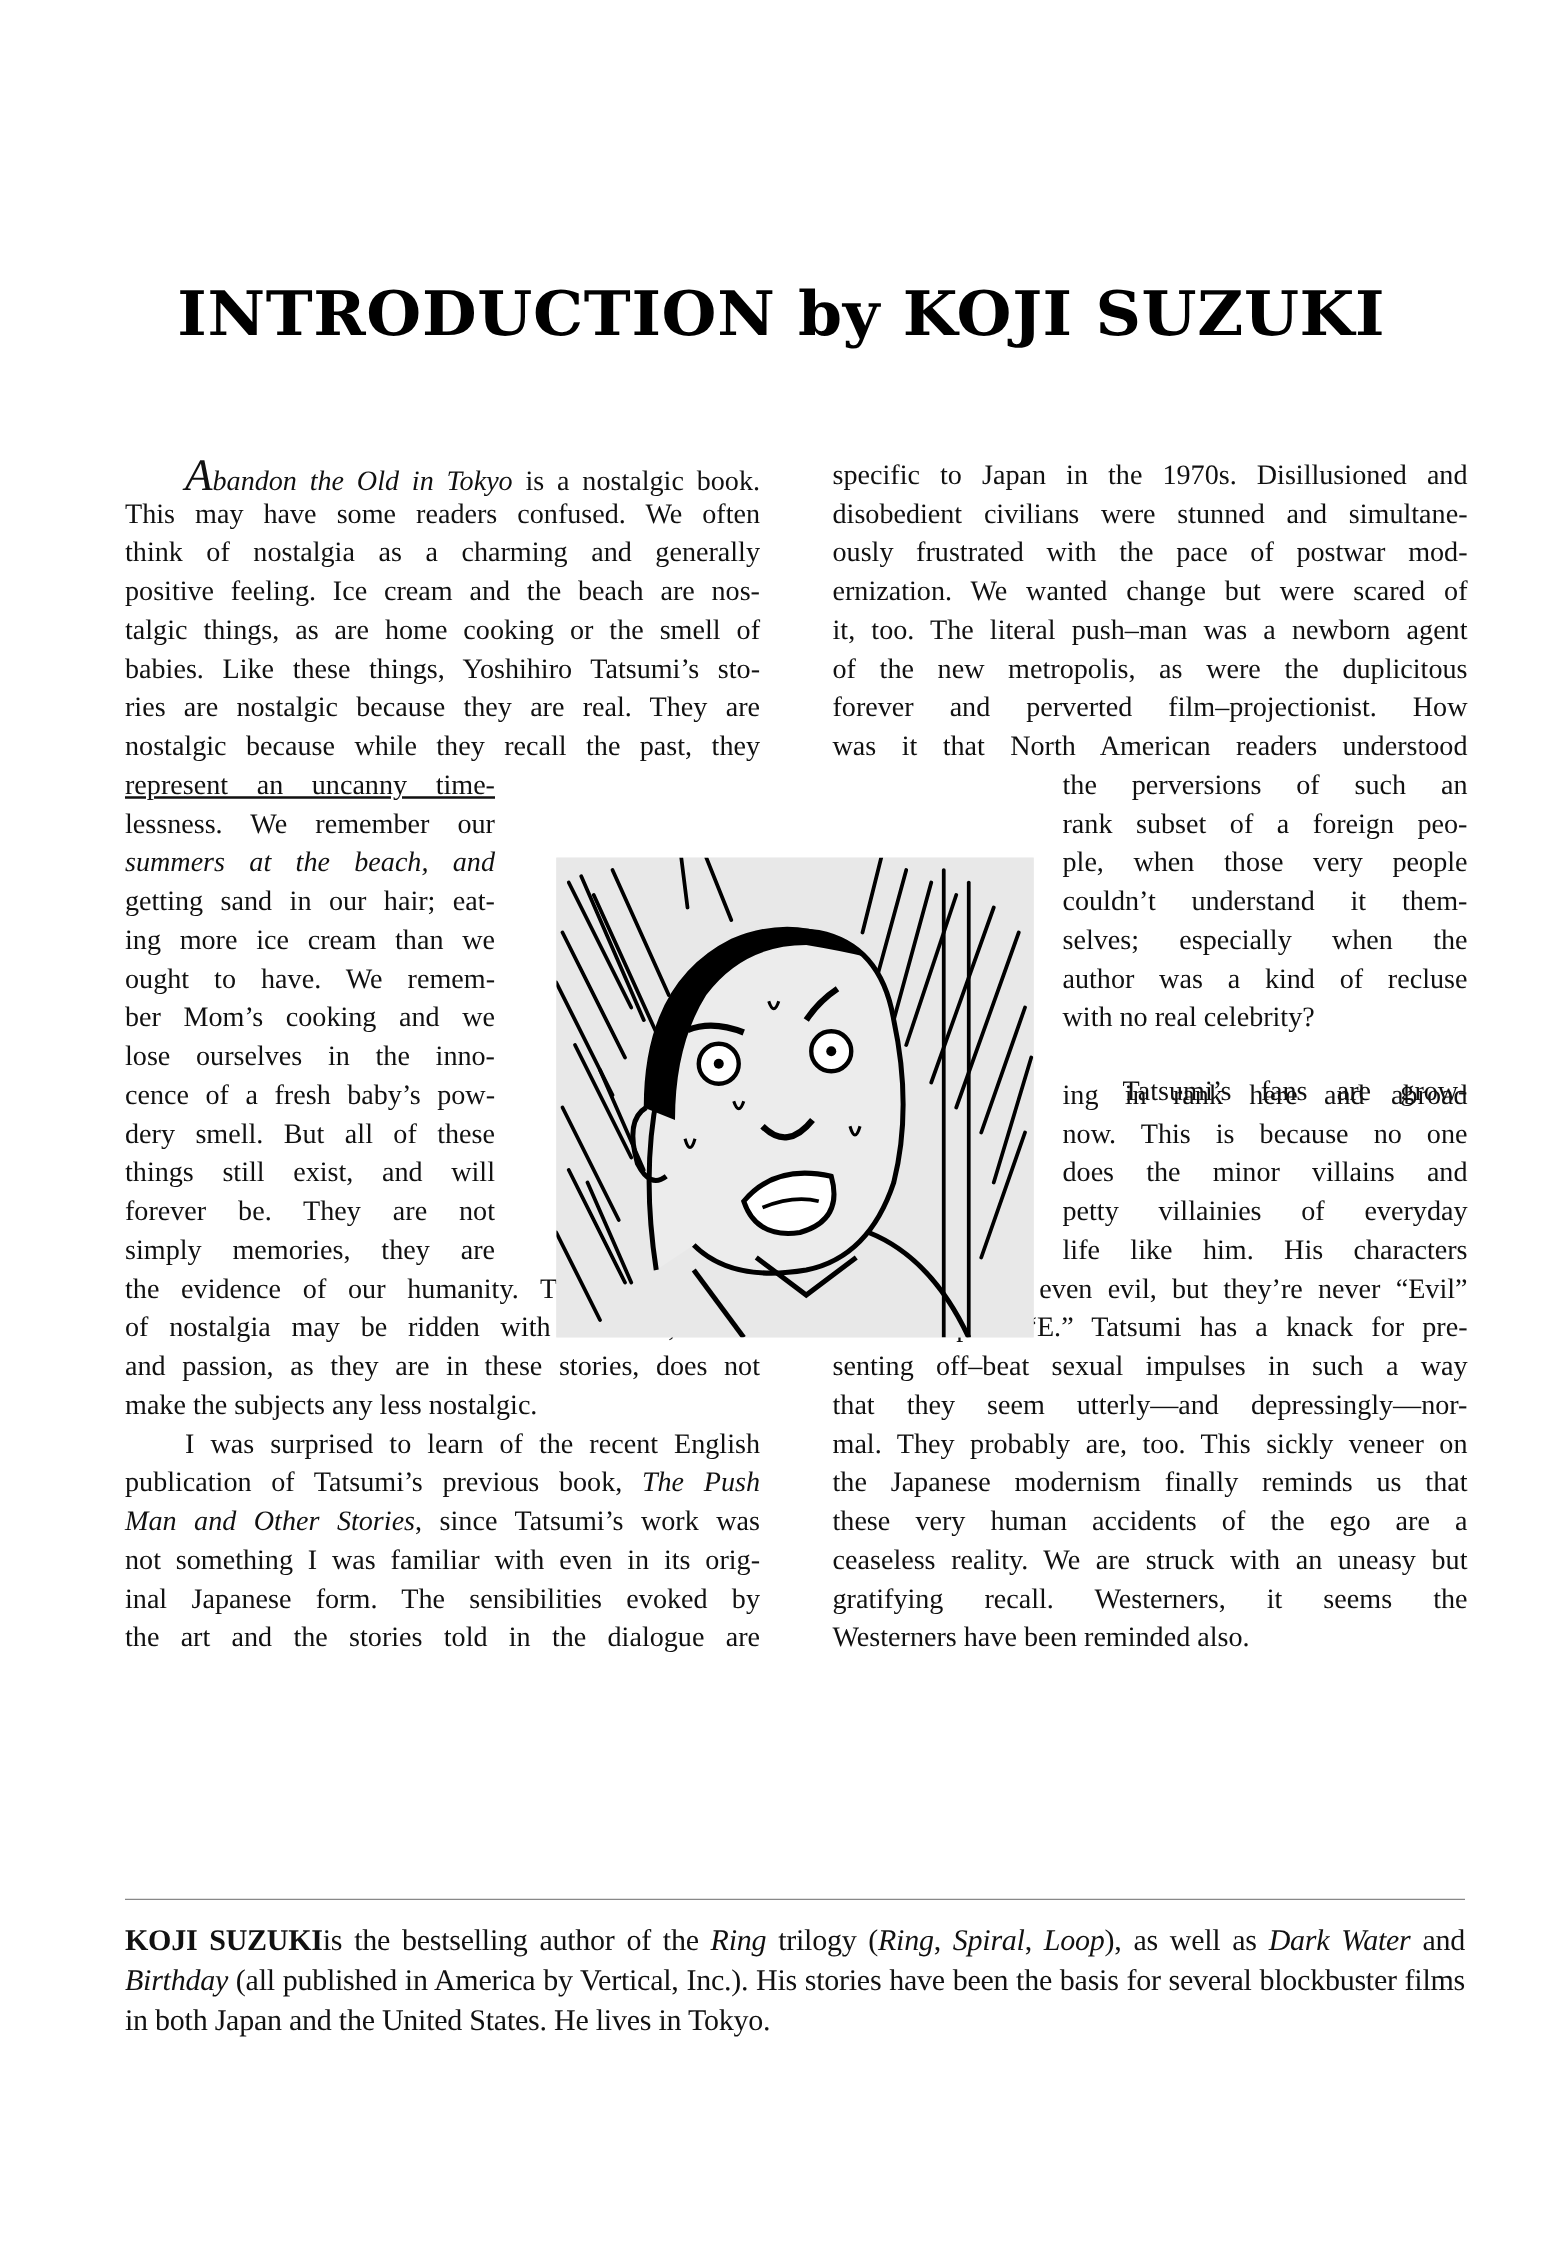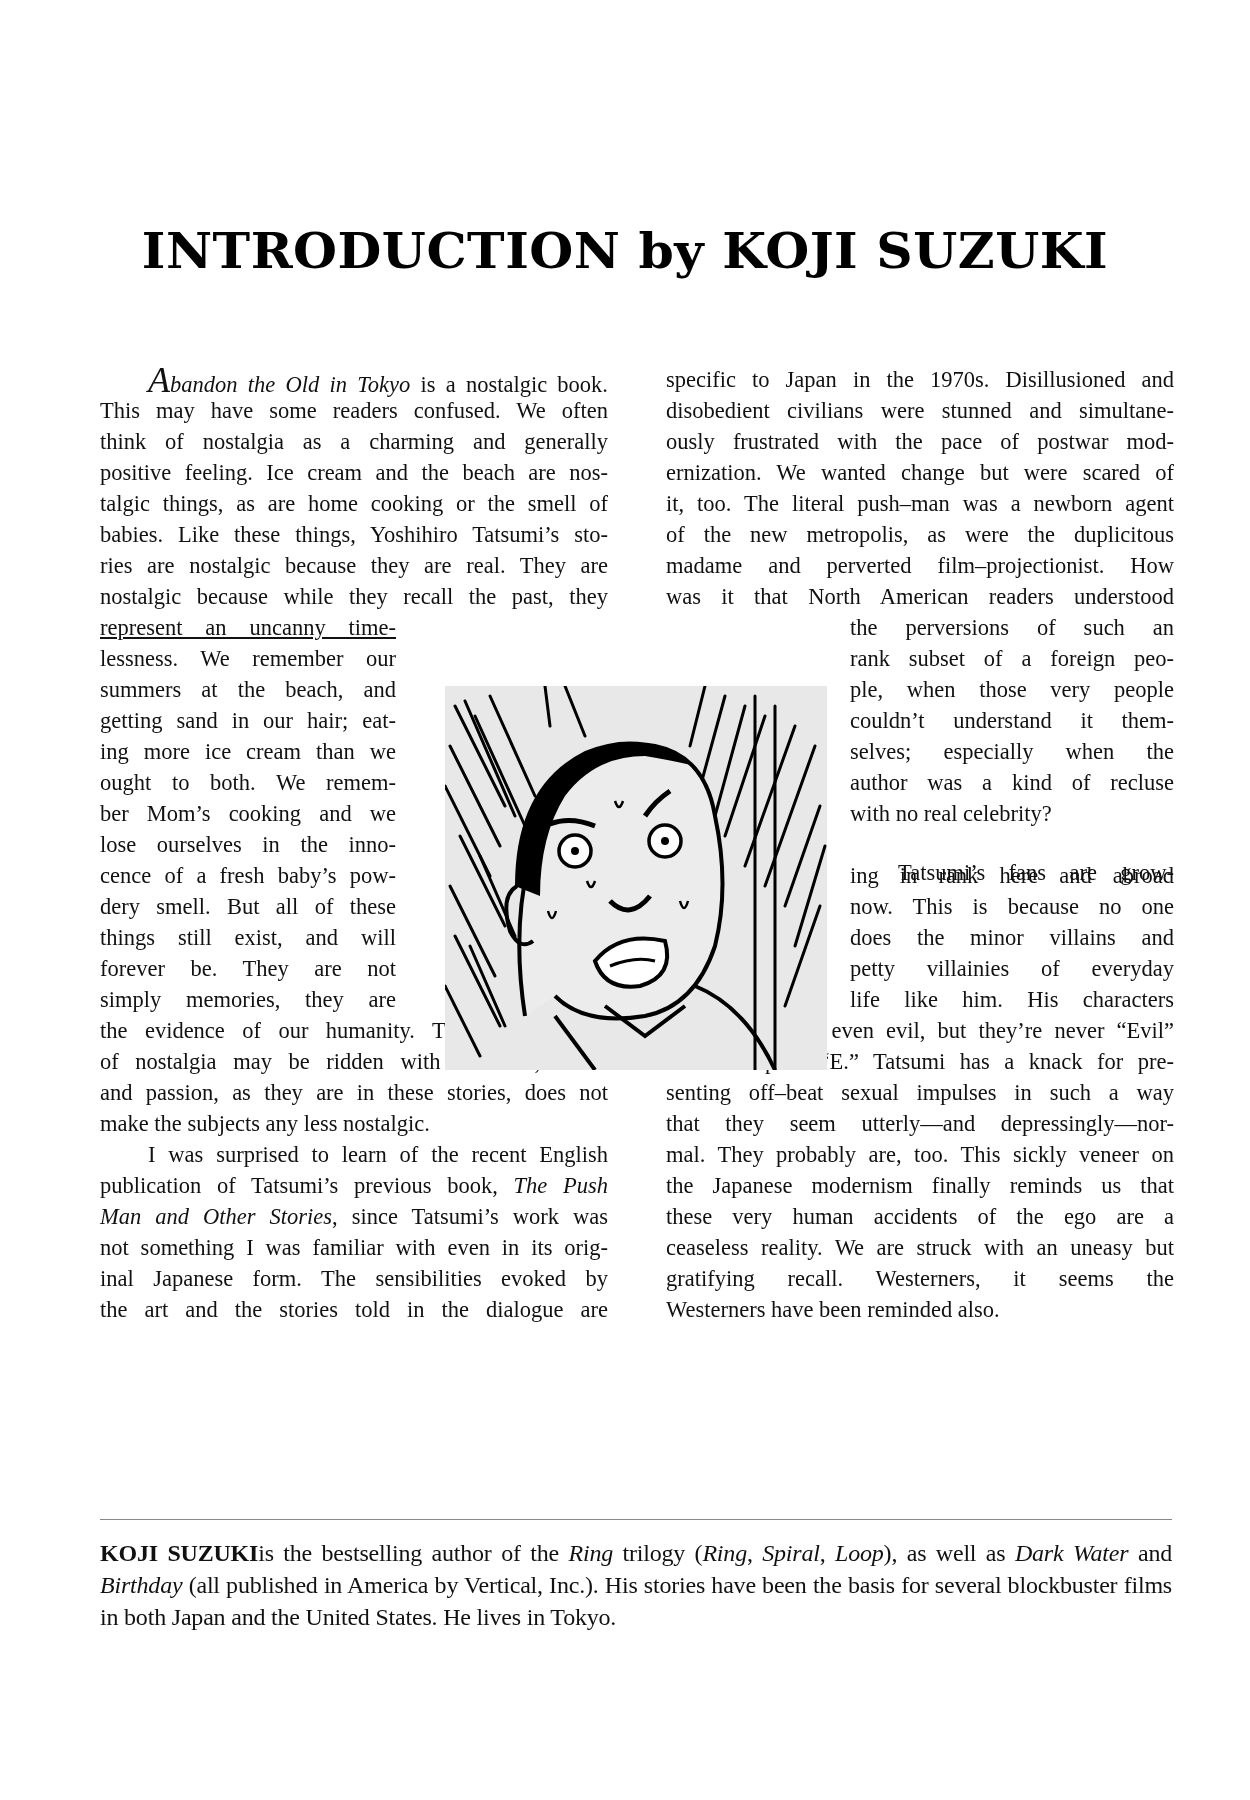--- a/index.html
+++ b/index.html
@@ -52,24 +52,24 @@
   <div class="line col-left w-full" style="top:393px;">This may have some readers confused. We often</div>
   <div class="line col-left w-full" style="top:424px;">think of nostalgia as a charming and generally</div>
   <div class="line col-left w-full" style="top:455px;">positive feeling. Ice cream and the beach are nos-</div>
   <div class="line col-left w-full" style="top:486px;">talgic things, as are home cooking or the smell of</div>
   <div class="line col-left w-full" style="top:517px;">babies. Like these things, Yoshihiro Tatsumi’s sto-</div>
   <div class="line col-left w-full" style="top:548px;">ries are nostalgic because they are real. They are</div>
   <div class="line col-left w-full" style="top:579px;">nostalgic because while they recall the past, they</div>
 
   <div class="line col-left w-narrow-left" style="top:610px;text-decoration:underline;">represent an uncanny time-</div>
   <div class="line col-left w-narrow-left" style="top:641px;">lessness. We remember our</div>
-  <div class="line col-left w-narrow-left" style="top:672px;">summers at the beach, and</div>
+  <div class="line col-left w-narrow-left" style="top:672px;font-style:italic;">summers at the beach, and</div>
   <div class="line col-left w-narrow-left" style="top:703px;">getting sand in our hair; eat-</div>
   <div class="line col-left w-narrow-left" style="top:734px;">ing more ice cream than we</div>
-  <div class="line col-left w-narrow-left" style="top:765px;">ought to both. We remem-</div>
+  <div class="line col-left w-narrow-left" style="top:765px;">ought to have. We remem-</div>
   <div class="line col-left w-narrow-left" style="top:796px;">ber Mom’s cooking and we</div>
   <div class="line col-left w-narrow-left" style="top:827px;">lose ourselves in the inno-</div>
   <div class="line col-left w-narrow-left" style="top:858px;">cence of a fresh baby’s pow-</div>
   <div class="line col-left w-narrow-left" style="top:889px;">dery smell. But all of these</div>
   <div class="line col-left w-narrow-left" style="top:920px;">things still exist, and will</div>
   <div class="line col-left w-narrow-left" style="top:951px;">forever be. They are not</div>
   <div class="line col-left w-narrow-left" style="top:982px;">simply memories, they are</div>
 
   <div class="line col-left w-full" style="top:1013px;">the evidence of our humanity. That the subjects</div>
   <div class="line col-left w-full" style="top:1044px;">of nostalgia may be ridden with mischief, crime</div>
@@ -84,21 +84,21 @@
   <div class="line col-left w-full" style="top:1292px;">the art and the stories told in the dialogue are</div>
 </div>
 
 <div>
   <div class="line col-right w-full" style="top:362px;">specific to Japan in the 1970s. Disillusioned and</div>
   <div class="line col-right w-full" style="top:393px;">disobedient civilians were stunned and simultane-</div>
   <div class="line col-right w-full" style="top:424px;">ously frustrated with the pace of postwar mod-</div>
   <div class="line col-right w-full" style="top:455px;">ernization. We wanted change but were scared of</div>
   <div class="line col-right w-full" style="top:486px;">it, too. The literal push–man was a newborn agent</div>
   <div class="line col-right w-full" style="top:517px;">of the new metropolis, as were the duplicitous</div>
-  <div class="line col-right w-full" style="top:548px;">madame and perverted film–projectionist. How</div>
+  <div class="line col-right w-full" style="top:548px;">forever and perverted film–projectionist. How</div>
   <div class="line col-right w-full" style="top:579px;">was it that North American readers understood</div>
 
   <div class="line w-narrow-right" style="top:610px;">the perversions of such an</div>
   <div class="line w-narrow-right" style="top:641px;">rank subset of a foreign peo-</div>
   <div class="line w-narrow-right" style="top:672px;">ple, when those very people</div>
   <div class="line w-narrow-right" style="top:703px;">couldn’t understand it them-</div>
   <div class="line w-narrow-right" style="top:734px;">selves; especially when the</div>
   <div class="line w-narrow-right" style="top:765px;">author was a kind of recluse</div>
   <div class="line w-narrow-right last" style="top:796px;">with no real celebrity?</div>
   <div class="line w-narrow-right indent" style="top:855px;">Tatsumi’s fans are grow-</div>

